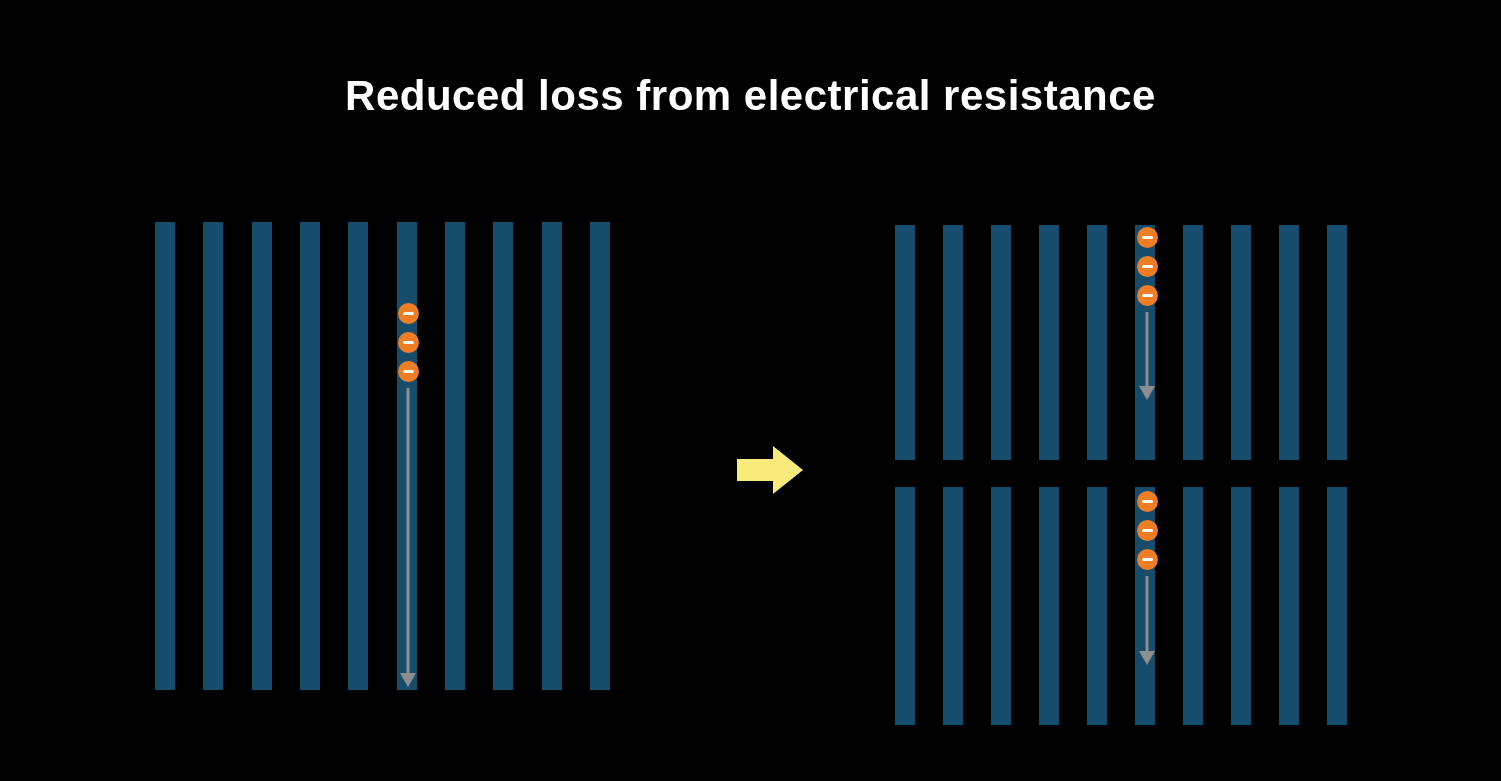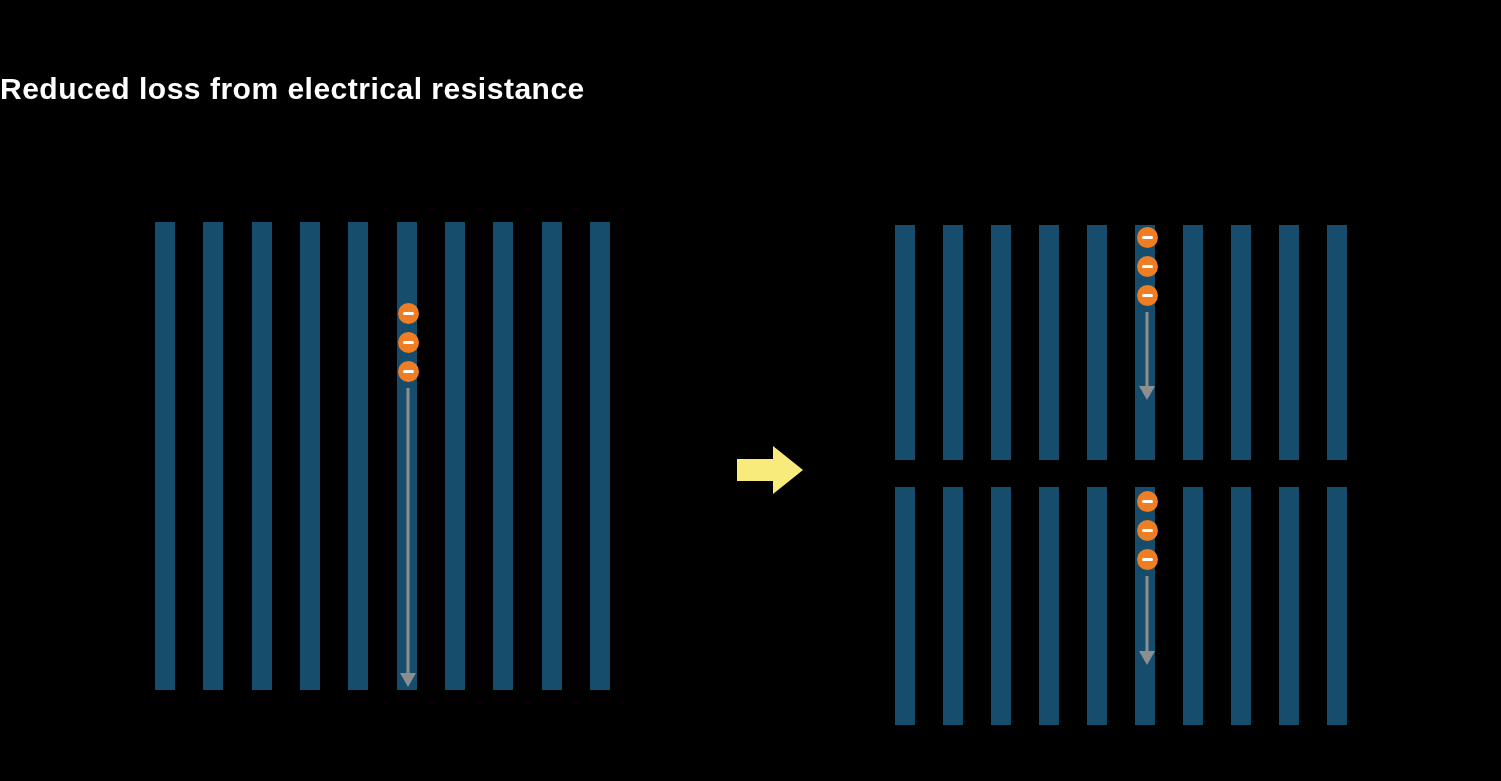--- a/index.html
+++ b/index.html
@@ -15,22 +15,23 @@
     height: 781px;
     background: var(--color-background, #000000);
     overflow: hidden;
   }
 
   .title {
     position: absolute;
     top: 72px;
     left: 0;
     width: 100%;
+    text-align: center;
     color: var(--color-title-text, #ffffff);
-    font-size: 30px;
+    font-size: 42px;
     font-weight: 700;
     letter-spacing: 0.5px;
   }
 
   
   .panel {
     position: absolute;
     display: flex;
     justify-content: space-between;
     align-items: stretch;

